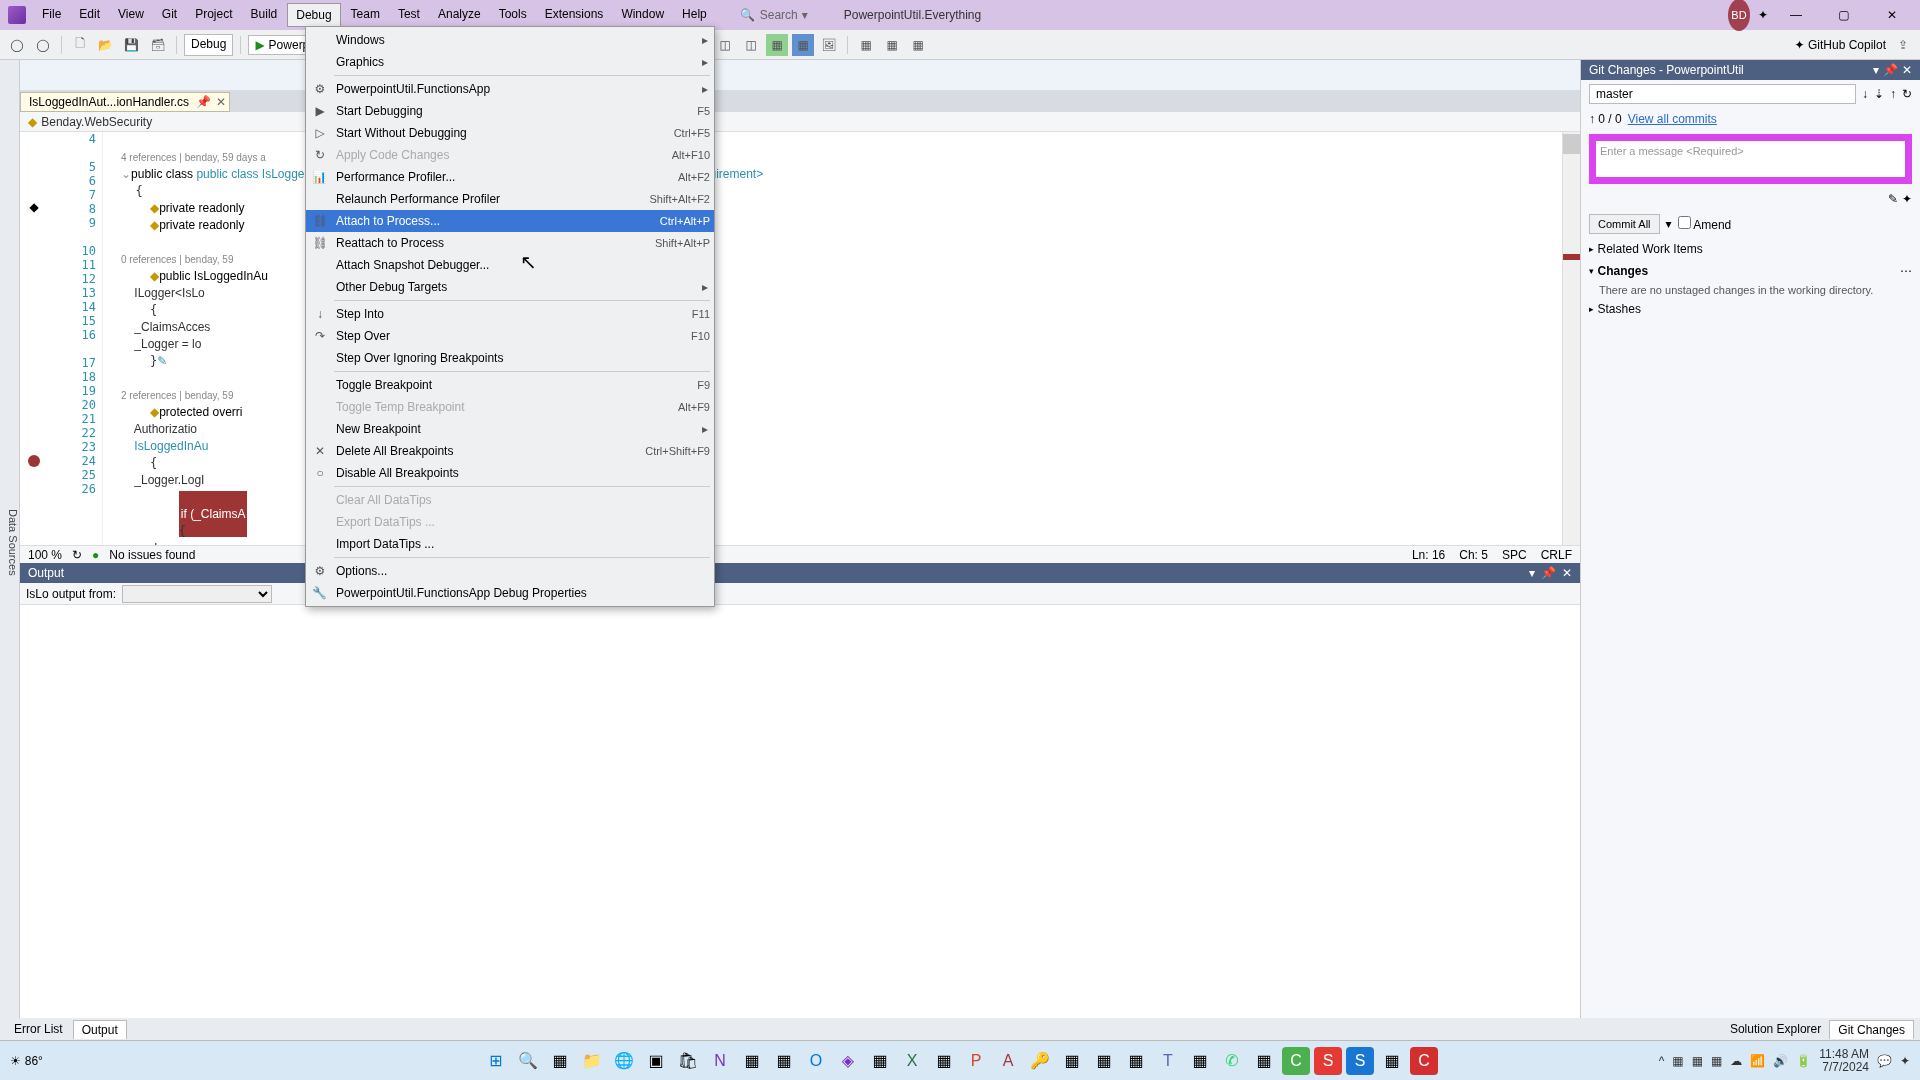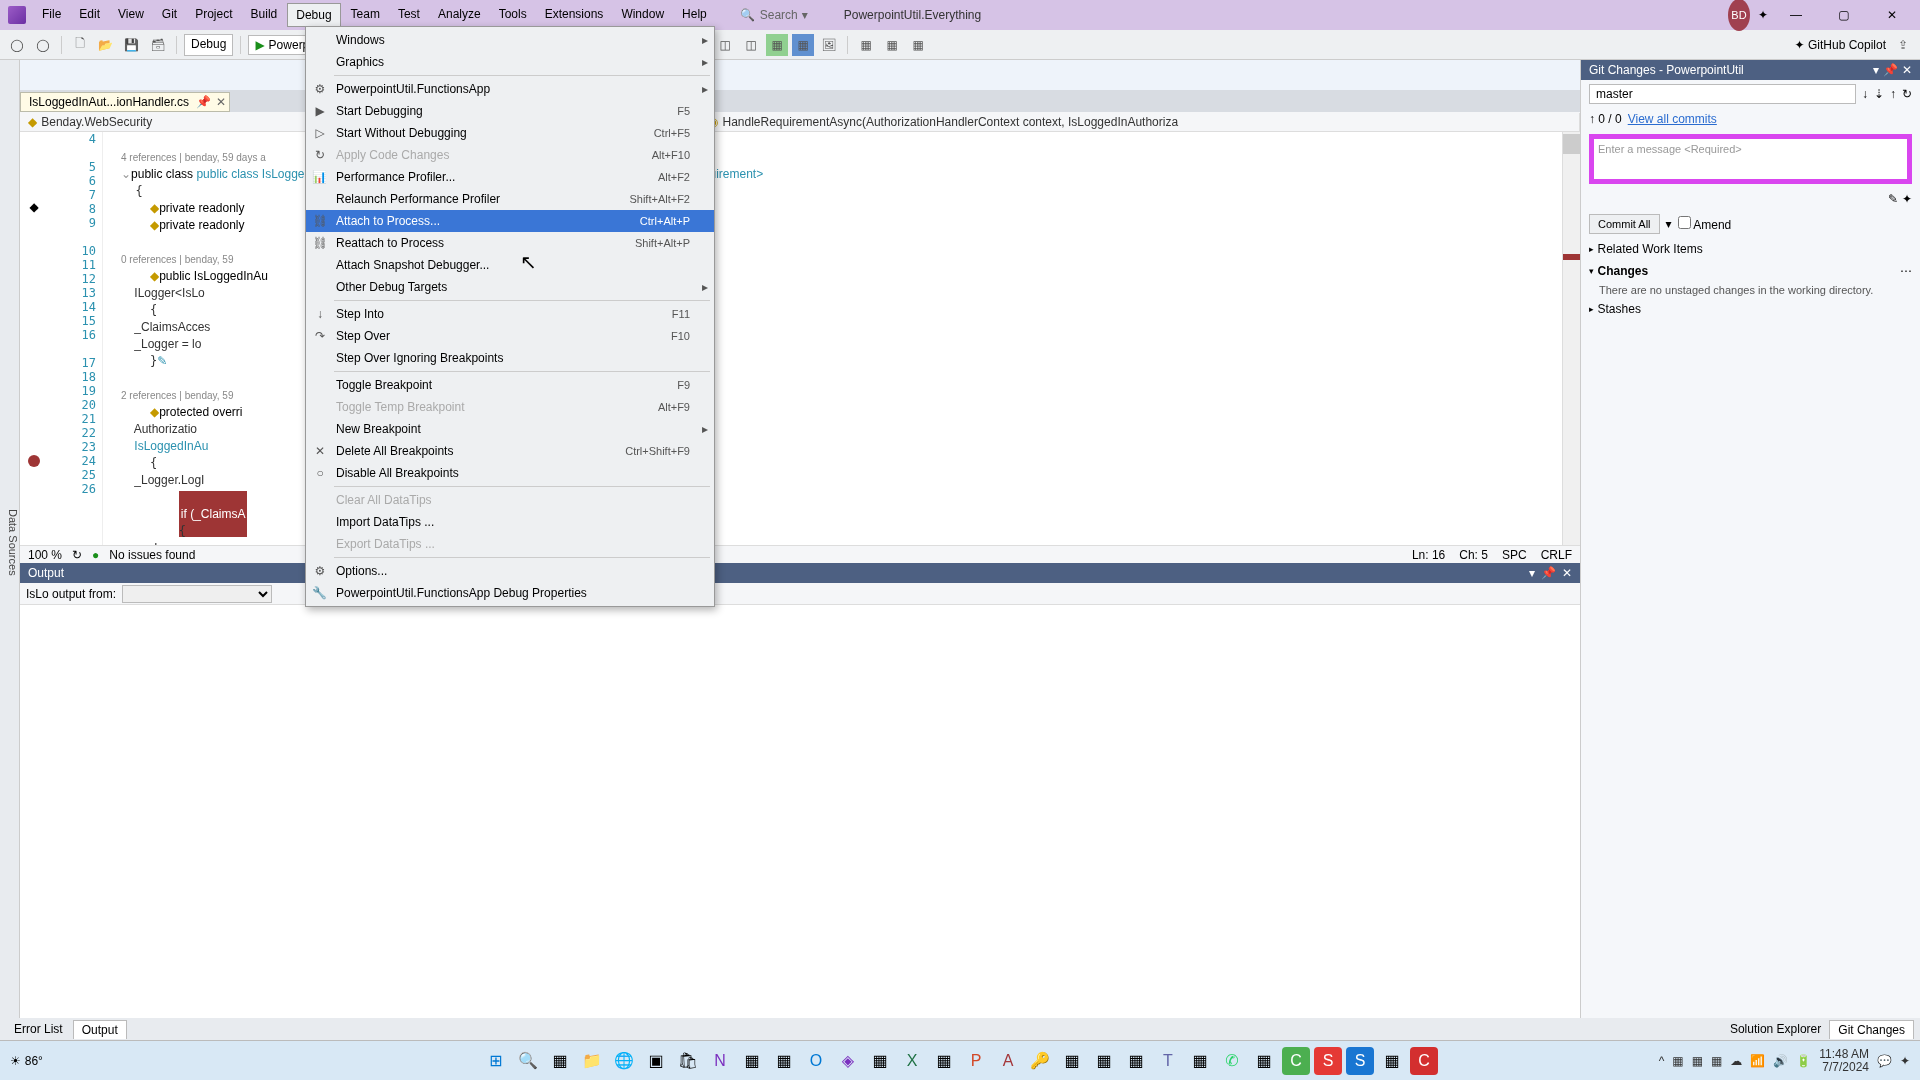--- a/index.html
+++ b/index.html
@@ -49,21 +49,21 @@
 .codelines { flex: 1; font-family: Consolas, monospace; font-size: 12px; line-height: 17px; padding-top: 0; white-space: pre; color: #333; }
 .codelens { font-size: 10px; color: #888; }
 .kw { color: #000000; }
 .type { color: #2b91af; }
 .str { color: #a31515; }
 .bp-hl { background: #9e3535; color: #fff; padding: 16px 2px; }
 .collapse { color: #999; }
 
 
 .debug-menu { position: absolute; left: 305px; top: 26px; width: 410px; background: #eef0f2; border: 1px solid #999; box-shadow: 2px 3px 8px rgba(0,0,0,0.3); z-index: 100; padding: 2px 0; }
-.menu-row { display: flex; align-items: center; height: 22px; padding: 0 24px 0 30px; position: relative; }
+.menu-row { display: flex; align-items: center; height: 22px; padding: 0 4px 0 30px; position: relative; }
 .menu-row .micon { position: absolute; left: 6px; width: 16px; text-align: center; color: #555; }
 .menu-row .lbl { flex: 1; }
 .menu-row .sc { color: #555; font-size: 11px; }
 .menu-row .arrow { position: absolute; right: 6px; color: #555; }
 .menu-row.disabled { color: #aaa; }
 .menu-row.highlight { background: #3a76d6; color: #fff; }
 .menu-row.highlight .sc { color: #fff; }
 .menu-sep { height: 1px; background: #ccc; margin: 2px 4px 2px 28px; }
 
 
@@ -75,21 +75,21 @@
 .output-head { height: 20px; background: #4d6082; color: #fff; padding: 2px 8px; font-size: 11px; display: flex; align-items: center; }
 .output-head .r { margin-left: auto; display: flex; gap: 6px; }
 .output-tool { height: 22px; background: #f5f6f8; border-bottom: 1px solid #ddd; display: flex; align-items: center; padding: 0 6px; gap: 6px; font-size: 11px; }
 .output-body { flex: 1; background: #fff; }
 
 
 .git-head { background: #4d6082; color: #fff; padding: 3px 8px; font-size: 11px; display: flex; }
 .git-head .r { margin-left: auto; display: flex; gap: 4px; }
 .git-row { padding: 4px 8px; display: flex; align-items: center; gap: 6px; font-size: 11px; }
 .git-branch { border: 1px solid #bbb; padding: 2px 6px; flex: 1; background: #fff; }
-.git-msg { margin: 4px 8px; border: 5px solid #d946ef; background: #fff; height: 50px; padding: 4px; color: #999; font-size: 11px; }
+.git-msg { margin: 4px 8px; border: 7px solid #d946ef; background: #fff; height: 50px; padding: 4px; color: #999; font-size: 11px; }
 .git-btn { border: 1px solid #bbb; padding: 3px 8px; background: #eef0f2; font-size: 11px; }
 .git-sect { padding: 4px 8px; font-size: 11px; display: flex; align-items: center; gap: 4px; }
 .git-sect .tri { font-size: 9px; }
 
 
 .bottom-tabs { height: 22px; background: #e8ebef; display: flex; align-items: center; padding: 0 6px; gap: 2px; font-size: 11px; }
 .btab { padding: 2px 8px; }
 .btab.active { background: #fff; border: 1px solid #bbb; border-bottom: none; }
 .bottom-tabs .rtabs { margin-left: auto; display: flex; }
 
@@ -203,24 +203,20 @@
 
     <div class="bcrow">
       <div class="bc-item" style="width:300px">
           <span class="ic">◆</span>
           <span>Benday.WebSecurity</span>
         </div>
       <div class="bc-item" style="flex:0 0 380px">
           <span class="ic">◆</span>
           <span>InAuthorizationHandler</span>
         </div>
-      <div class="bc-item" style="flex:1">
-          <span class="ic">◉</span>
-          <span>HandleRequirementAsync(AuthorizationHandlerContext context, IsLoggedInAuthoriza</span>
-        </div>
     </div>
 
     <div class="code-wrap">
       <div style="width:28px;background:#fff;">
         <div style="height:68px"></div>
         <div style="height:17px;text-align:center">◆</div>
         <div style="height:238px"></div>
         <div style="height:17px;text-align:center"><span class="bp-dot"></span></div>
       </div>
       <div class="gutter">
@@ -444,25 +440,25 @@
       <span class="sc">Ctrl+Shift+F9</span>
     </div>
     <div class="menu-row">
       <span class="micon">○</span>
       <span class="lbl">Disable All Breakpoints</span>
     </div>
     <div class="menu-sep"></div>
     <div class="menu-row disabled">
       <span class="lbl">Clear All DataTips</span>
     </div>
-    <div class="menu-row">
-      <span class="lbl">Import DataTips ...</span>
-    </div>
     <div class="menu-row disabled">
       <span class="lbl">Export DataTips ...</span>
+    </div>
+    <div class="menu-row">
+      <span class="lbl">Import DataTips ...</span>
     </div>
     <div class="menu-sep"></div>
     <div class="menu-row">
       <span class="micon">⚙</span>
       <span class="lbl">Options...</span>
     </div>
     <div class="menu-row">
       <span class="micon">🔧</span>
       <span class="lbl">PowerpointUtil.FunctionsApp Debug Properties</span>
     </div>

